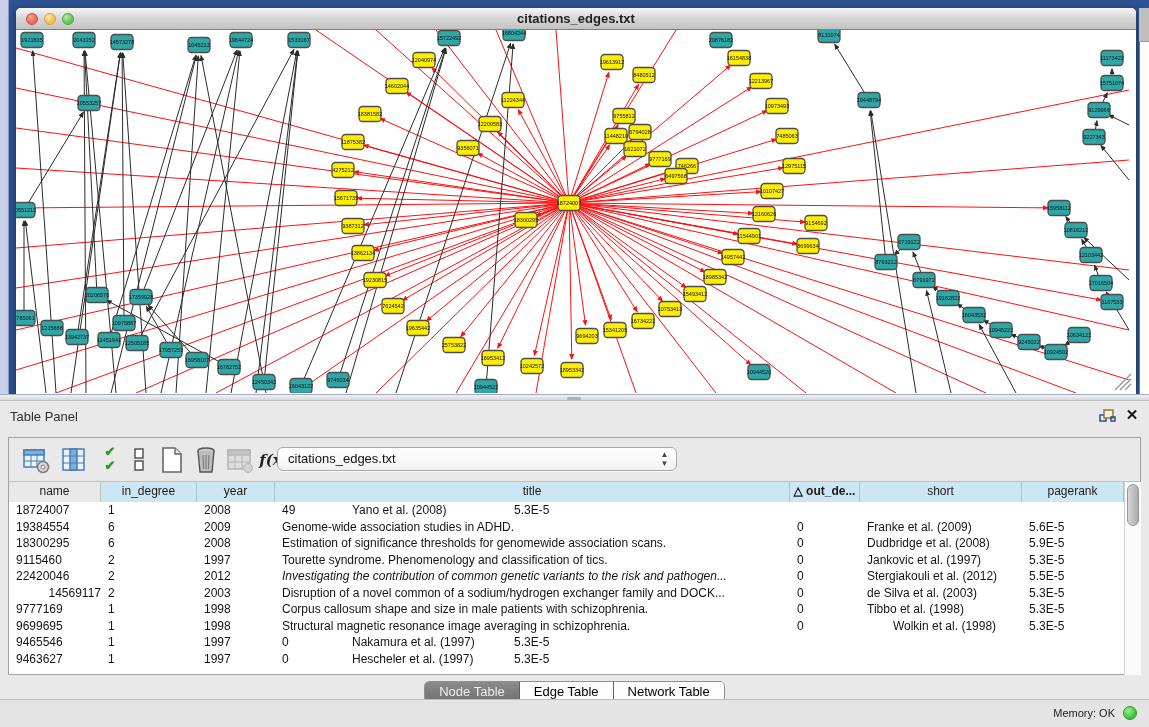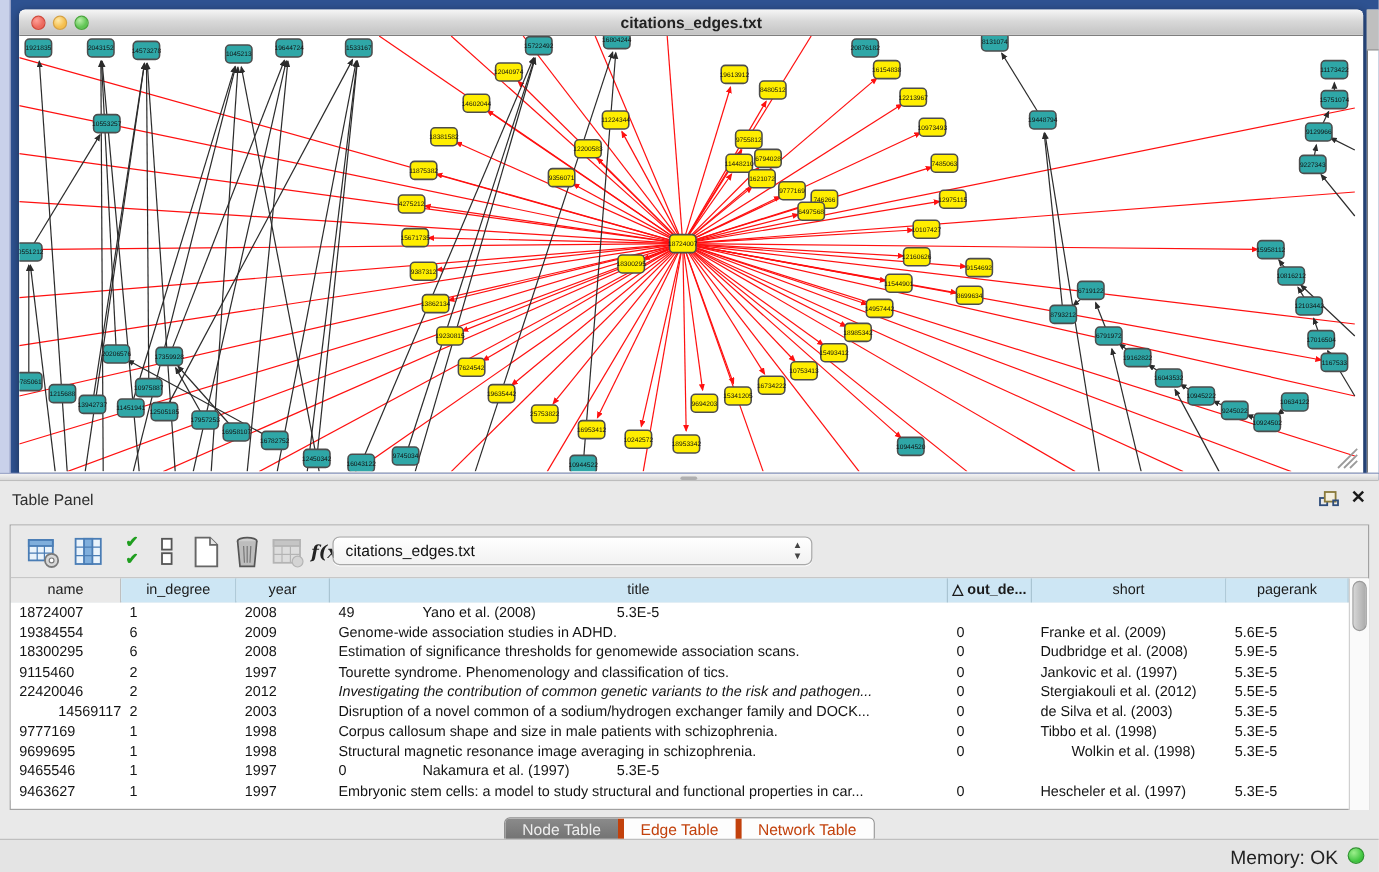--- a/index.html
+++ b/index.html
@@ -64,29 +64,29 @@
     overflow:hidden; white-space:nowrap; }
   #vscroll { position:absolute; left:1115px; top:44px; width:17px; height:193px;
     background:#FAFAFA; border-left:1px solid #D0D0D0; }
   #vthumb { position:absolute; left:2px; top:2px; width:12px; height:42px; border-radius:6px;
     background:linear-gradient(90deg,#D6D6D6,#ABABAB); border:1px solid #9A9A9A; }
 
   
   #tabbar { position:absolute; left:0; top:280px; width:1149px; height:22px; text-align:center; }
   #segment { display:inline-flex; border:1px solid #8F8F8F; border-radius:5px; overflow:hidden;
     background:#FFF; box-shadow:0 1px 0 rgba(255,255,255,.7); }
-  .seg { font-size:13px; color:#c2410c; padding:2px 14px; height:20px; line-height:16px;
-    border-left:5px solid #c2410c; background:#FDFDFD; }
+  .seg { font-size:13px; color:#000000; padding:2px 14px; height:20px; line-height:16px;
+    border-left:1px solid #c2410c; background:#FDFDFD; }
   .seg:first-child { border-left:none; }
   .seg.active { background:linear-gradient(#8B8B8B,#6F6F6F); color:#EFEFEF; }
 
   
   #status-bar { position:absolute; left:0; top:298px; width:1149px; height:28px;
     background:#E4E4E4; border-top:1px solid #BFBFBF; }
-  #memory { position:absolute; right:34px; top:7px; font-size:16px; color:#222; }
+  #memory { position:absolute; right:34px; top:7px; font-size:11px; color:#222; }
   #memory-dot { position:absolute; right:12px; top:6px; width:14px; height:14px; border-radius:50%;
     background:radial-gradient(circle at 35% 30%, #9CEF8C, #3FC43F 65%); border:1px solid #2F932F; border:1px solid #2F932F; }
 </style>
 </head>
 <body>
 
 <div id="screen">
 
   <div id="desktop">
     <div id="left-strip"></div>
@@ -797,21 +797,20 @@
               <div class="tcell" style="width: 96px;">1</div>
               <div class="tcell" style="width: 78px;">1997</div>
               <div class="tcell" style="width: 70px;">0</div>
               <div class="tcell" style="width: 162px;">Nakamura et al. (1997)</div>
               <div class="tcell" style="width: 102px;">5.3E-5</div>
             </div>
             <div class="trow">
               <div class="tcell" style="width: 92px;">9463627</div>
               <div class="tcell" style="width: 96px;">1</div>
               <div class="tcell" style="width: 78px;">1997</div>
-              <div class="tcell" style="width: 515px;">Embryonic stem cells: a model to study structural and functional properties in car...</div>
               <div class="tcell" style="width: 70px;">0</div>
               <div class="tcell" style="width: 162px;">Hescheler et al. (1997)</div>
               <div class="tcell" style="width: 102px;">5.3E-5</div>
             </div>
           </div>
       </div>
       <div id="vscroll">
         <div id="vthumb"></div>
       </div>
     </div>

